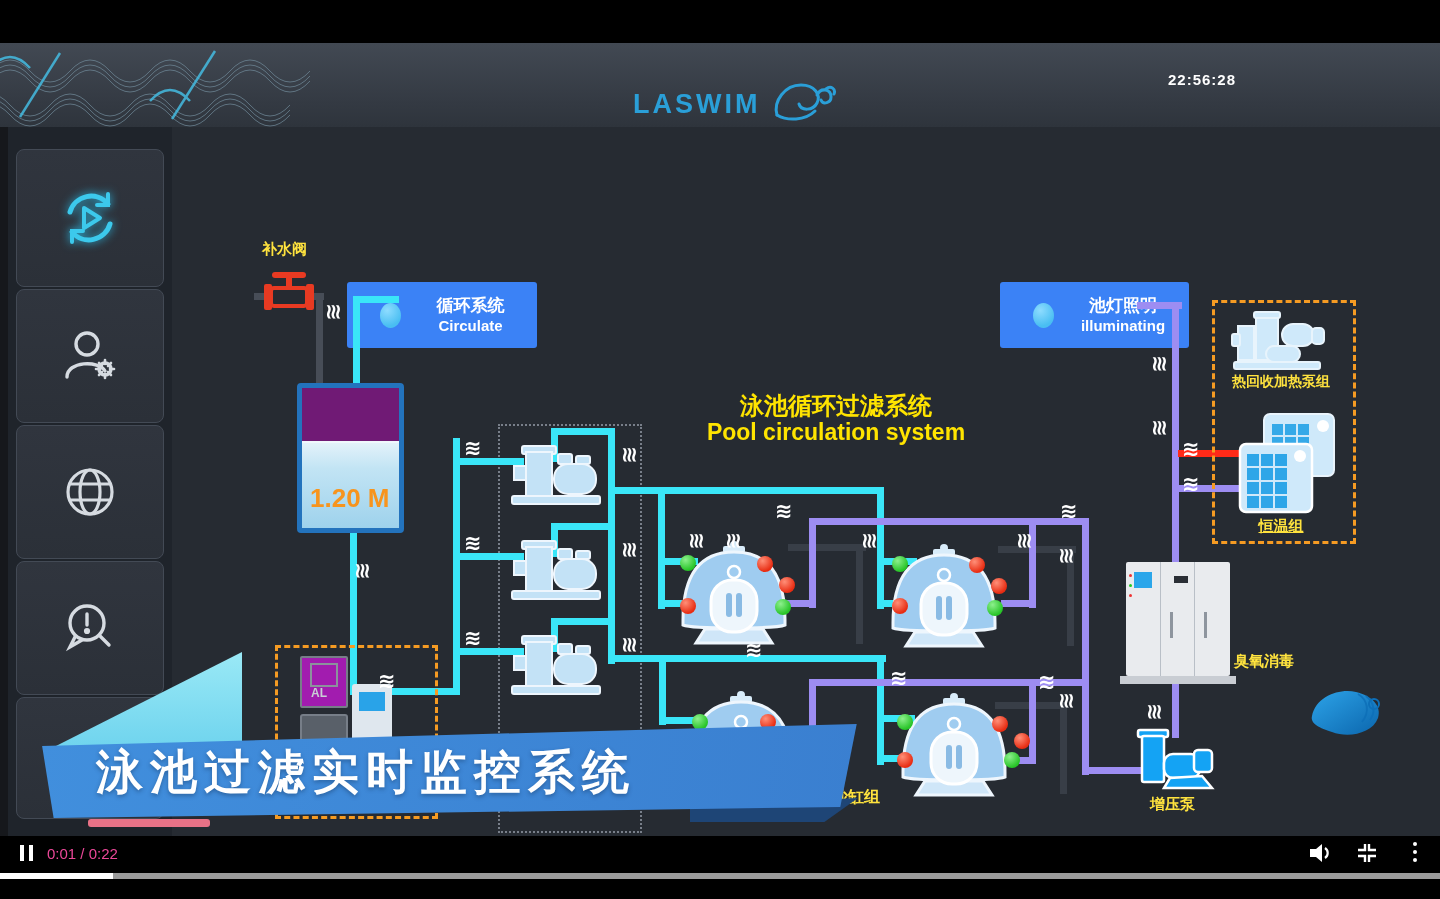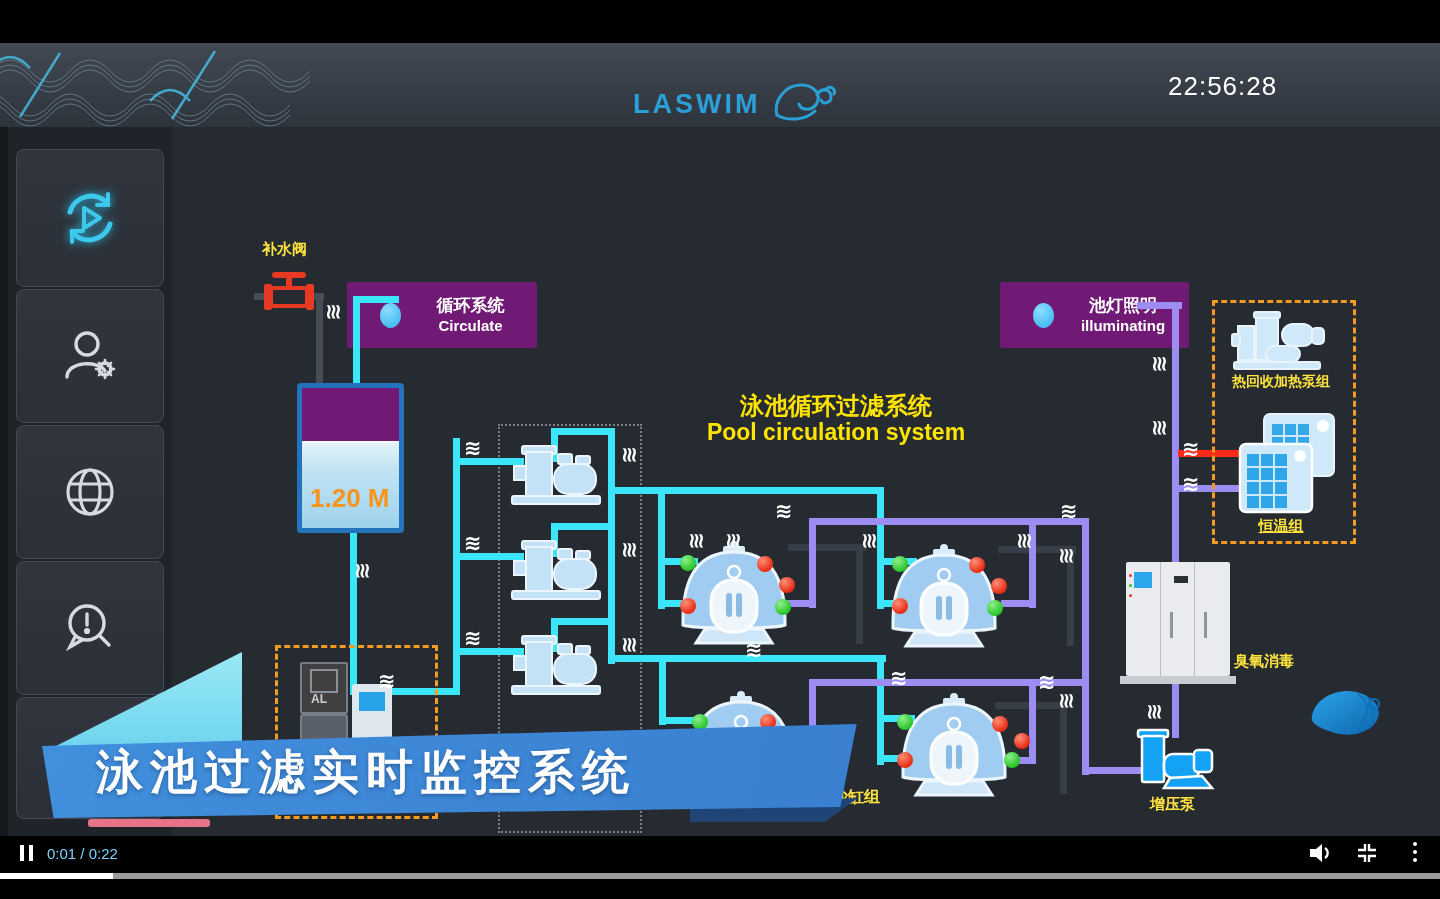--- a/index.html
+++ b/index.html
@@ -2,30 +2,30 @@
 <html><head>
 <meta charset="utf-8">
 <style>
   html,body{margin:0;padding:0;background:#000;}
   #stage{position:relative;width:1440px;height:899px;background:#000;overflow:hidden;
          font-family:"Liberation Sans","DejaVu Sans",sans-serif;}
   .abs{position:absolute;}
   
   #hdr{position:absolute;left:0;top:43px;width:1440px;height:84px;
        background:linear-gradient(180deg,#424953 0%,#343a43 70%,#2e343c 100%);}
-  #clock{position:absolute;left:1168px;top:28px;color:#fff;font-size:26px;font-weight:normal;letter-spacing:1px;}
+  #clock{position:absolute;left:1168px;top:28px;color:#fff;font-size:15px;font-weight:bold;letter-spacing:1px;}
   #logo{position:absolute;left:633px;top:34px;color:#2a9fd8;font-size:27px;font-weight:bold;letter-spacing:3px;}
   
   #main{position:absolute;left:0;top:127px;width:1440px;height:709px;background:#262b32;}
   #lstrip{position:absolute;left:0;top:0;width:8px;height:709px;background:#16181c;}
   #sbar{position:absolute;left:8px;top:0;width:164px;height:709px;background:#1f242b;}
   .stile{position:absolute;left:8px;width:146px;background:linear-gradient(180deg,#30353e,#2b3038);
          border:1px solid #434a55;border-radius:8px;display:flex;align-items:center;justify-content:center;}
   
-  .sbtn{position:absolute;top:155px;height:66px;background:#701a75;border-radius:3px;
+  .sbtn{position:absolute;top:155px;height:66px;background:#3b82f6;border-radius:3px;
         display:flex;align-items:center;}
   .sbtn.active{background:#363c45;border:1px solid #5a616c;}
   .dot{width:21px;height:25px;border-radius:50%;margin-left:33px;flex:0 0 auto;}
   .dot.on{background:radial-gradient(circle at 35% 30%,#8edcff,#49bef2 70%);}
   .dot.off{background:radial-gradient(circle at 35% 30%,#c9ccd2,#969aa2 70%);}
   .sbtxt{margin-left:17px;color:#fff;text-align:center;flex:1;padding-right:14px;}
   .sbtxt .zh{font-size:17px;font-weight:bold;line-height:20px;}
   .sbtxt .en{font-size:15px;font-weight:bold;line-height:19px;}
   
   #pool{position:absolute;left:395px;top:263px;width:734px;height:85px;border:4px solid #1a6db3;border-radius:6px;
@@ -57,21 +57,21 @@
   #bannershadow{position:absolute;left:690px;top:798px;width:168px;height:24px;z-index:58;
        background:#1e4576;clip-path:polygon(0 30%,100% 0,80% 100%,0 100%);}
   #banner{position:absolute;left:38px;top:720px;width:822px;height:100px;z-index:60;
        background:linear-gradient(100deg,#418fdd,#3a7fd0);
        clip-path:polygon(0.5% 26%,99.6% 4%,97.6% 87%,1.9% 98%);display:flex;align-items:center;}
   #banner span{margin-left:58px;margin-top:4px;color:#fff;font-size:47px;font-weight:bold;letter-spacing:7px;
        text-shadow:0 2px 4px rgba(20,50,90,.45);}
   #pink{position:absolute;left:88px;top:819px;width:122px;height:8px;background:#e87287;border-radius:3px;z-index:61;}
   
   #chrome{position:absolute;left:0;top:836px;width:1440px;height:63px;background:#000;z-index:80;}
-  #ptime{position:absolute;left:47px;top:9px;color:#7dd3fc;font-size:15px;}
+  #ptime{position:absolute;left:47px;top:9px;color:#ec4899;font-size:15px;}
   #pbar{position:absolute;left:0;top:37px;width:1440px;height:6px;background:#9b9b9b;}
   #pfill{position:absolute;left:0;top:0;height:6px;background:#fff;}
   .pbtn{position:absolute;cursor:pointer;}
 </style>
 </head>
 <body>
 
 <div id="stage">
 
   <div id="hdr">
@@ -370,21 +370,21 @@
     <div class="vd g" style="left:987px;top:473px;"></div>
     <div class="vd g" style="left:692px;top:587px;"></div>
     <div class="vd r" style="left:760px;top:587px;"></div>
     <div class="vd g" style="left:897px;top:587px;"></div>
     <div class="vd r" style="left:897px;top:625px;"></div>
     <div class="vd r" style="left:992px;top:589px;"></div>
     <div class="vd r" style="left:1014px;top:606px;"></div>
     <div class="vd g" style="left:1004px;top:625px;"></div>
 
     <div class="obox" style="left:275px;top:518px;width:157px;height:168px;">
-      <div class="abs" style="left:22px;top:14px;width:44px;height:48px;background:#404040;border:2px solid #777e88;border-radius:2px;">
+      <div class="abs" style="left:22px;top:8px;width:44px;height:48px;background:#a21caf;border:2px solid #777e88;border-radius:2px;">
         <div class="abs" style="left:8px;top:5px;width:24px;height:20px;border:2px solid #8b929c;"></div>
         <div class="abs" style="left:9px;top:28px;color:#c9ced5;font-size:12px;font-weight:bold;">AL</div>
       </div>
       <div class="abs" style="left:22px;top:66px;width:44px;height:44px;background:#596069;border:2px solid #777e88;border-radius:3px;"></div>
       <div class="abs" style="left:74px;top:36px;width:40px;height:70px;background:#dfe7ee;border-radius:3px;">
         <div class="abs" style="left:7px;top:8px;width:26px;height:19px;background:#29a3e8;"></div>
       </div>
     </div>
 
     <div class="obox" style="left:1212px;top:173px;width:138px;height:238px;"></div>

